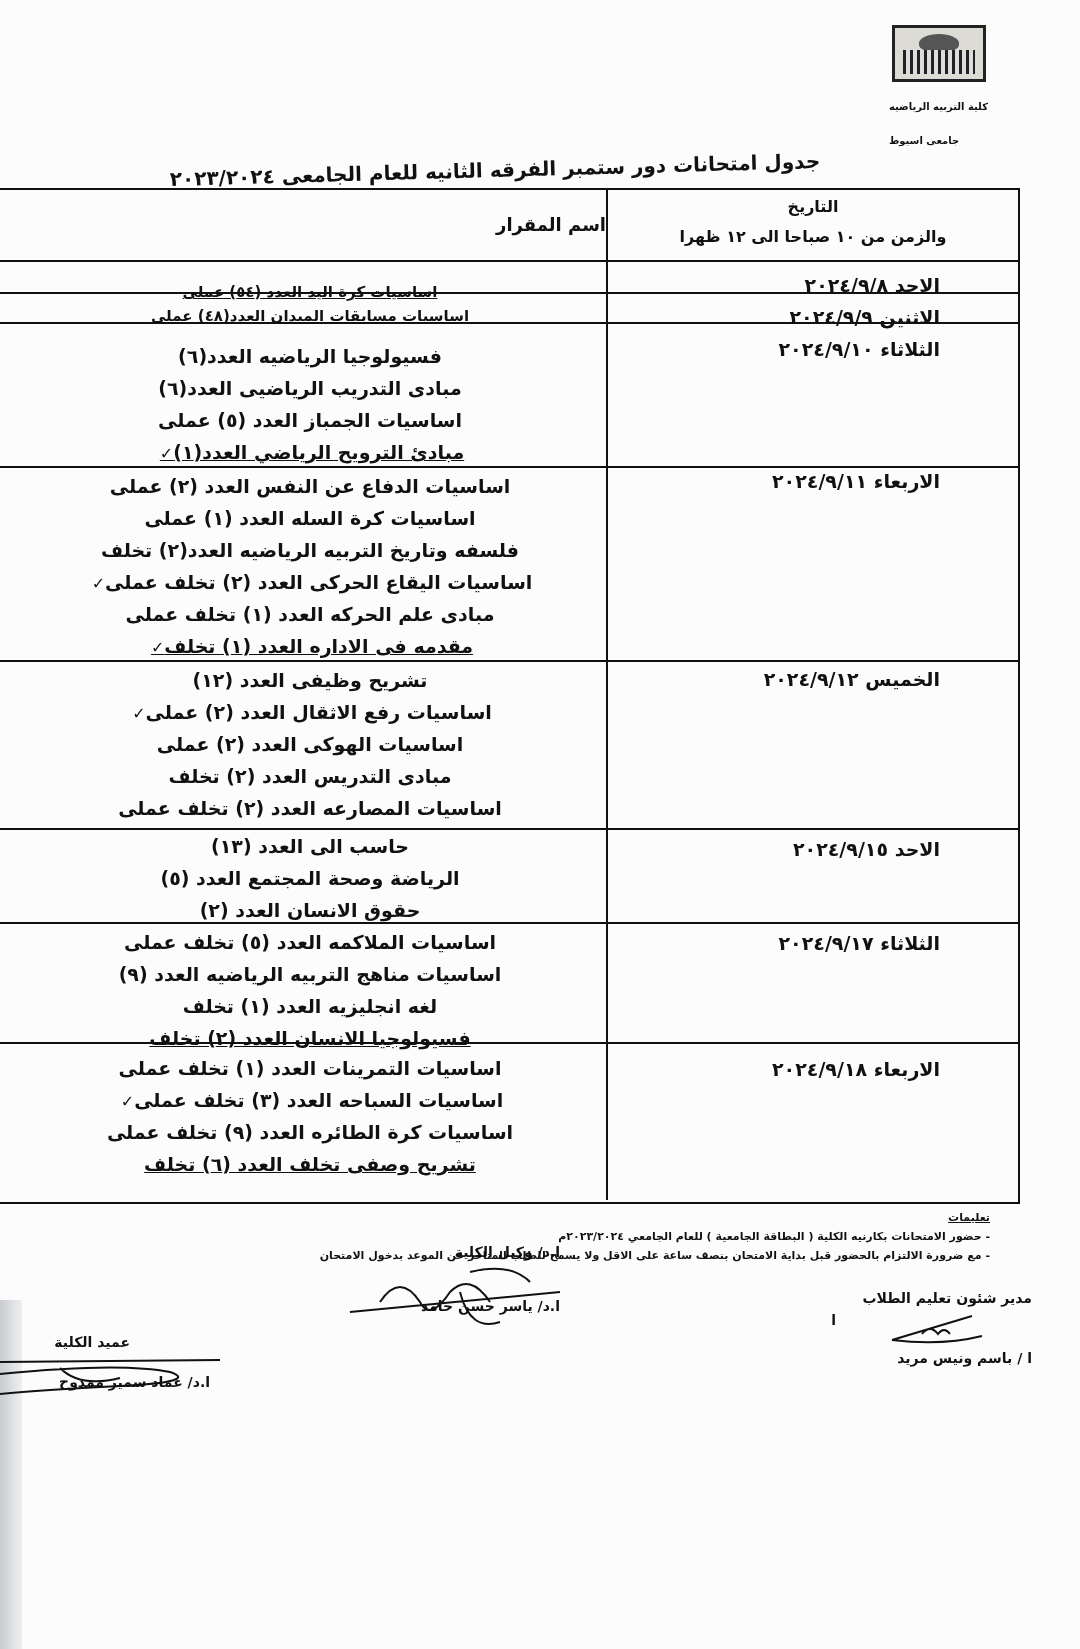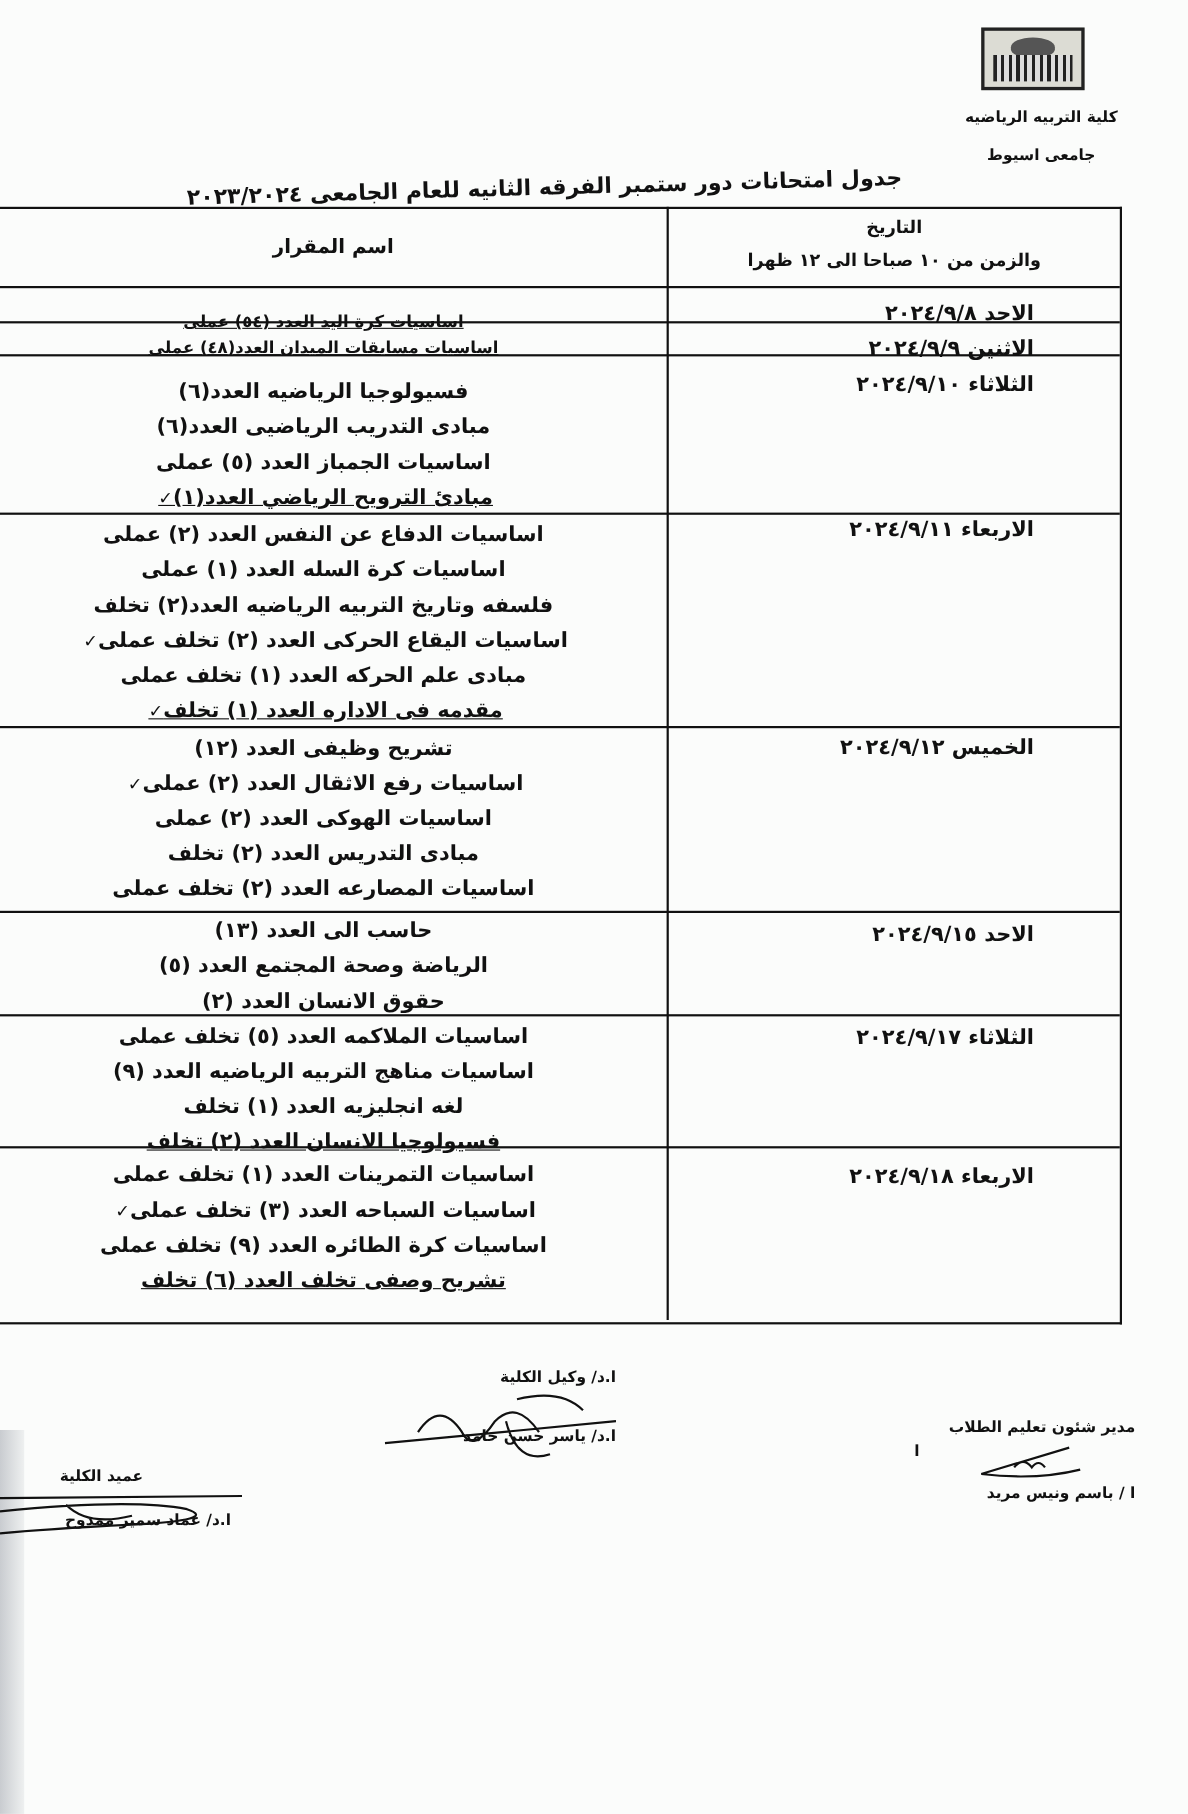--- a/index.html
+++ b/index.html
@@ -22,22 +22,22 @@
   }
   .logo .sun {
     position:absolute; left:24px; top:6px; width:40px; height:18px;
     background:#555; border-radius:50% 50% 40% 40%;
   }
   .logo .rays {
     position:absolute; left:8px; top:22px; width:72px; height:24px;
     background:repeating-linear-gradient(90deg,#222 0 3px,#ddd 3px 7px);
   }
   .faculty {
-    position:absolute; right:64px; top:90px; direction:rtl;
-    font-size:14px; font-weight:bold; text-align:center; line-height:34px;
+    position:absolute; right:92px; top:90px; direction:rtl;
+    font-size:10px; font-weight:bold; text-align:left; line-height:34px;
   }
   .title {
     position:absolute; left:160px; top:158px; width:670px;
     direction:rtl; text-align:center;
     font-size:20px; font-weight:bold;
     transform:rotate(-1.6deg);
   }
   
   .table {
     position:absolute; left:0; top:188px; width:1018px; height:1012px;
@@ -47,28 +47,28 @@
   .col-divider {
     position:absolute; left:606px; top:188px; width:2px; height:1012px; background:#111;
   }
   .row-line { position:absolute; left:0; width:1018px; height:2px; background:#111; }
   .hdr-date {
     position:absolute; left:608px; top:192px; width:410px;
     direction:rtl; text-align:center; font-size:16px; font-weight:bold; line-height:30px;
   }
   .hdr-course {
     position:absolute; left:0; top:214px; width:606px;
-    direction:rtl; text-align:center; font-size:18px; font-weight:bold;
+    direction:rtl; font-size:18px; font-weight:bold;
   }
   .date-cell {
     position:absolute; left:640px; width:300px;
     direction:rtl; text-align:right; font-size:19px; font-weight:bold;margin-top:12px;
   }
   .course-cell {
-    position:absolute; left:24px; width:540px;
+    position:absolute; left:40px; width:540px;
     direction:rtl; text-align:center; font-size:19px; font-weight:bold;
   }
   .course-line { height:32px; line-height:32px; white-space:nowrap; }
   .course-line.small { font-size:15px; }
   .course-line.u { text-decoration:underline; }
   .check { font-size:16px; margin-left:4px; }
   
   .notes {
     position:absolute; left:290px; top:1208px; width:700px; direction:rtl;
     font-size:11px; font-weight:bold; line-height:19px; text-align:right;
@@ -165,20 +165,25 @@
   </div>
 
   <div class="date-cell" style="top:1046px">الاربعاء ٢٠٢٤/٩/١٨</div>
   <div class="course-cell" style="top:1052px">
     <div class="course-line">اساسيات التمرينات العدد (١) تخلف عملى</div>
     <div class="course-line"><span>اساسيات السباحه العدد (٣) تخلف عملى</span><span class="check">✓</span></div>
     <div class="course-line">اساسيات كرة الطائره العدد (٩) تخلف عملى</div>
     <div class="course-line u">تشريح وصفى تخلف العدد (٦) تخلف</div>
   </div>
 
+  <div class="notes">
+    <div class="nh">تعليمات</div>
+    <div>- حضور الامتحانات بكارنيه الكلية ( البطاقة الجامعية ) للعام الجامعي ٢٠٢٣/٢٠٢٤م</div>
+    <div>- مع ضرورة الالتزام بالحضور قبل بداية الامتحان بنصف ساعة على الاقل ولا يسمح للطلب المتاخر عن الموعد بدخول الامتحان</div>
+  </div>
 
   <div class="sig" style="left:822px; top:1290px; width:210px;">
     <div>مدير شئون تعليم الطلاب</div>
     <div style="height:44px; position:relative;">
       <span style="position:absolute; right:196px; top:6px;">ا</span>
       <svg class="scribble" style="right:40px; top:0;" width="130" height="44">
         <path d="M120 30 Q80 40 30 34 M30 34 L110 10 M60 28 q8 -10 16 0 q6 -8 12 0" stroke="#111" fill="none" stroke-width="2"></path>
       </svg>
     </div>
     <div>ا / باسم ونيس مريد</div>

